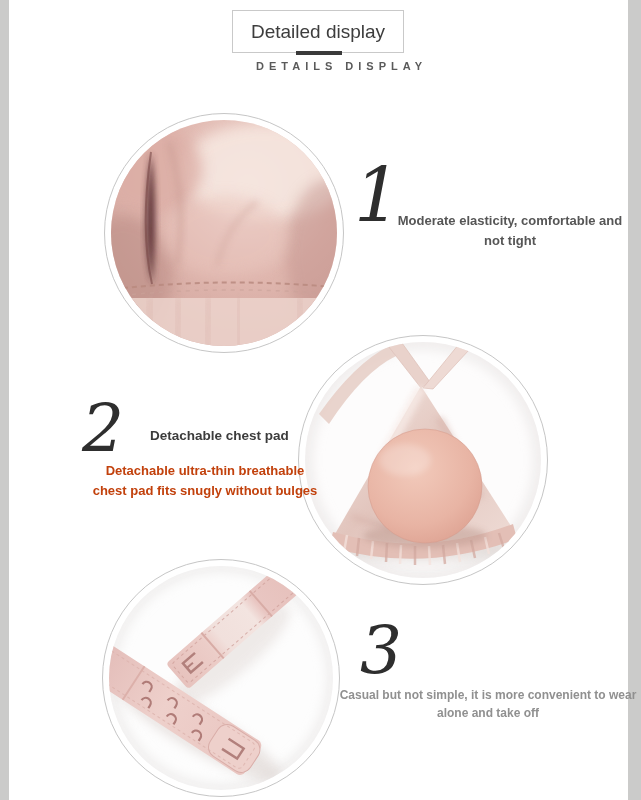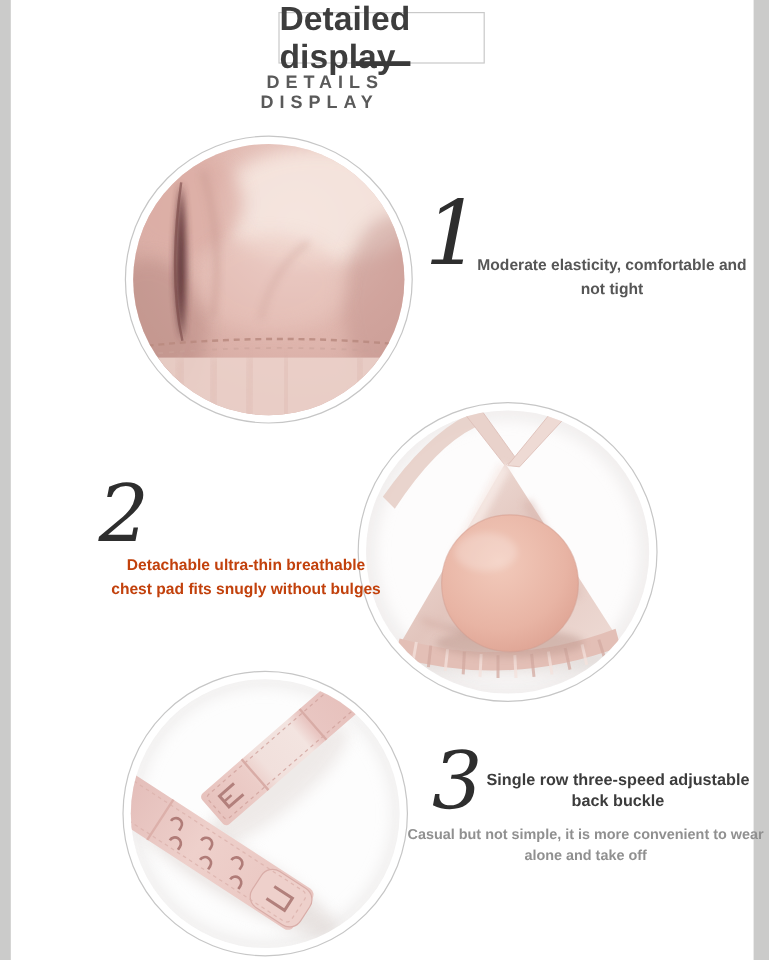--- a/index.html
+++ b/index.html
@@ -12,28 +12,28 @@
   }
   .bar { position: absolute; top: 0; height: 800px; background: #cbcbca; }
   .bar.left  { left: 0;  width: 9px; }
   .bar.right { right: 0; width: 13px; }
 
   .header-box {
     position: absolute; left: 232px; top: 10px; width: 170px; height: 41px;
     background: #ffffff; border: 1px solid #c9c9c9;
     display: flex; align-items: center; justify-content: center;
   }
-  .header-title { font-size: 28px; font-weight: bold; color: #3d3d3d; }
+  .header-title { font-size: 19px; font-weight: normal; color: #3d3d3d; }
   .header-underline {
     position: absolute; left: 296px; top: 51px; width: 46px; height: 4px;
     background: #3a3a3a;
   }
   .header-subtitle {
     position: absolute; left: 217px; top: 60px; width: 210px;
-    text-align: left; font-size: 15px; font-weight: bold; color: #5a5a5a;
+    text-align: right; font-size: 11px; font-weight: bold; color: #5a5a5a;
     letter-spacing: 5px; text-indent: 5px;
   }
 
   .circle {
     position: absolute; border-radius: 50%;
     background: #ffffff; border: 1px solid #c6c6c6; overflow: hidden;
   }
   .circle svg { display: block; width: 100%; height: 100%; }
   .c1 { left: 104px; top: 113px; width: 238px; height: 238px; }
   .c2 { left: 298px; top: 335px; width: 248px; height: 248px; }
@@ -232,22 +232,21 @@
         </g>
       </g>
     </svg>
   </div>
 
   <div class="num n1">1</div>
   <div class="desc d1">Moderate elasticity, comfortable and
 not tight</div>
 
   <div class="num n2">2</div>
+  <div class="label l2">Detachable chest pad</div>
   <div class="desc d2">Detachable ultra-thin breathable
 chest pad fits snugly without bulges</div>
 
   <div class="num n3">3</div>
-  <div class="label l3">Single row three-speed adjustable
-back buckle</div>
   <div class="desc d3">Casual but not simple, it is more convenient to wear
 alone and take off</div>
 
 </div>
 
 </body></html>

